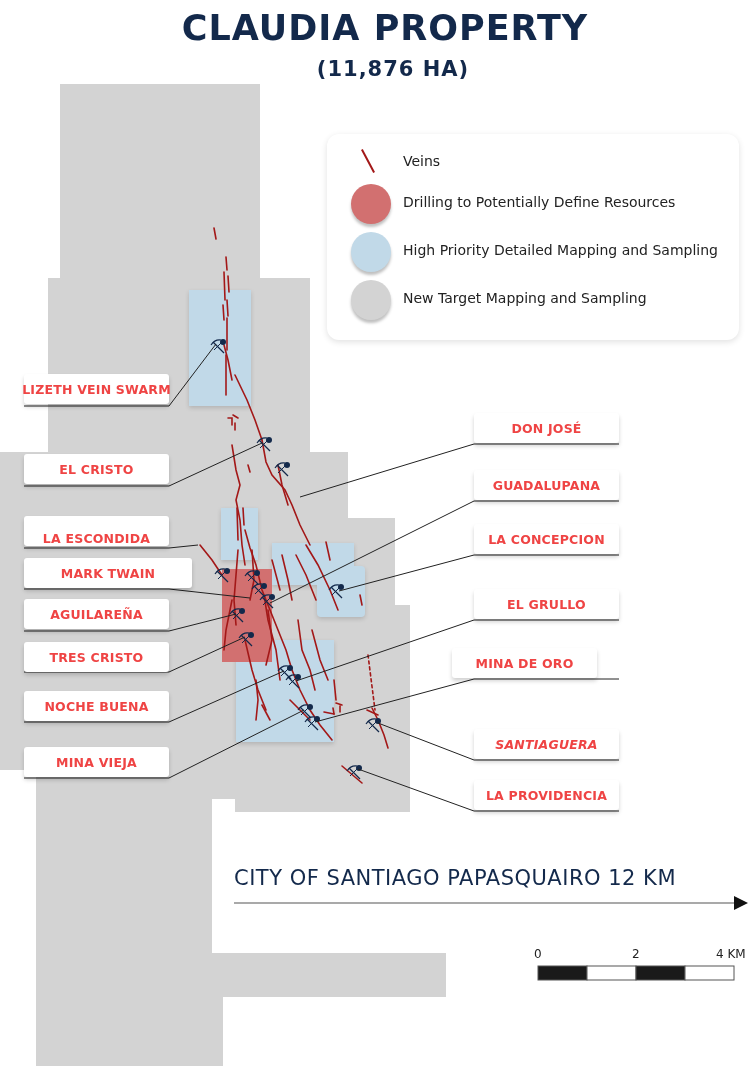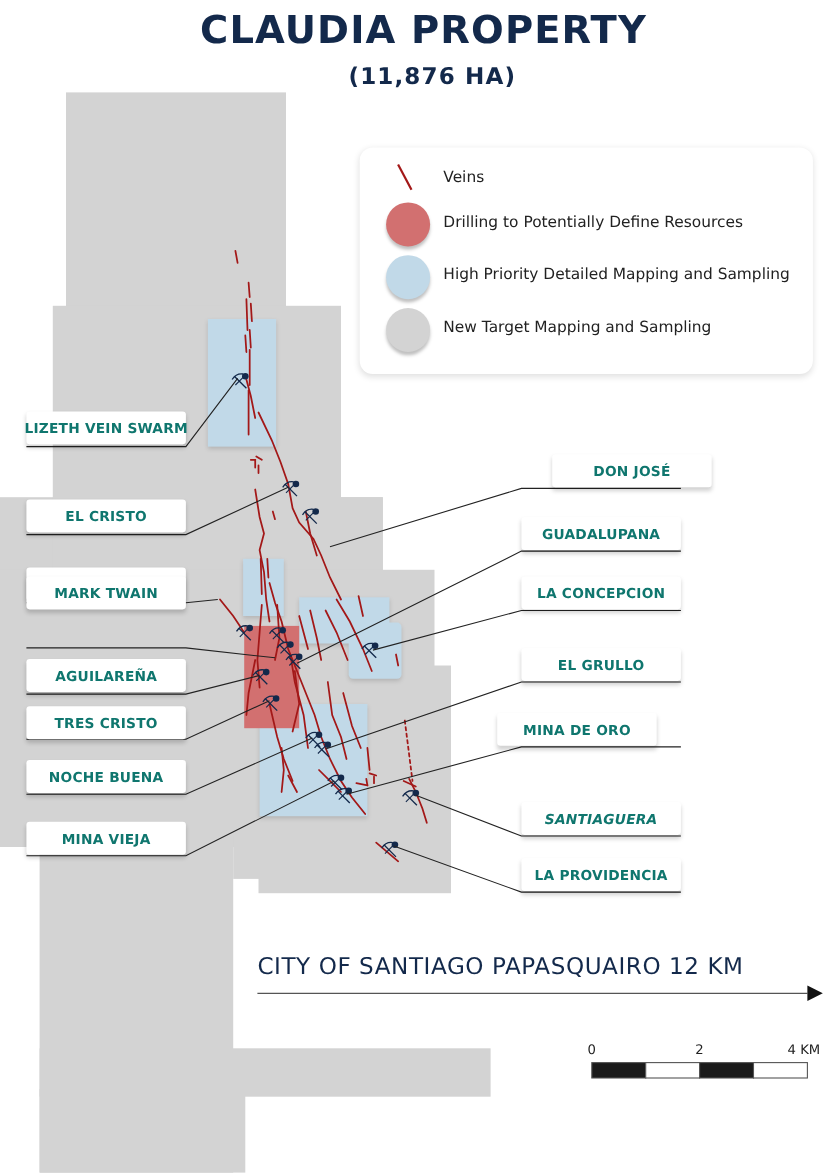--- a/index.html
+++ b/index.html
@@ -6,21 +6,21 @@
   body { width: 752px; height: 1067px; position: relative; overflow: hidden; font-family: "Liberation Sans", sans-serif; }
   .title { position: absolute; left: 0; width: 770px; top: 8px; text-align: center; color: #13294b; font-family: "DejaVu Sans", sans-serif; font-weight: bold; font-size: 35px; letter-spacing: 1px; }
   .subtitle { position: absolute; left: 0; width: 786px; top: 57px; text-align: center; color: #13294b; font-family: "DejaVu Sans", sans-serif; font-weight: bold; font-size: 21px; letter-spacing: 1px; }
   svg.map { position: absolute; left: 0; top: 0; }
   .legend { position: absolute; left: 327px; top: 134px; width: 412px; height: 206px; background: #ffffff; border-radius: 12px; box-shadow: 0 2px 6px rgba(0,0,0,0.12); }
   .legend-item { position: absolute; left: 0; height: 40px; width: 100%; }
   .legend-swatch { position: absolute; left: 24px; width: 40px; height: 40px; border-radius: 50%; box-shadow: 0 3px 3px rgba(0,0,0,0.25); }
   .legend-label { position: absolute; left: 76px; top: 10px; font-size: 14px; color: #222; font-family: "DejaVu Sans", sans-serif; font-weight: normal; white-space: nowrap; text-align: center; }
   .vein-swatch { position: absolute; left: 40px; top: 0px; width: 2px; height: 26px; background: #a31818; transform: rotate(-28deg); }
   .callout { position: absolute; background: #ffffff; height: 30px; border-radius: 3px; box-shadow: 0 3px 4px rgba(0,0,0,0.18); display: flex; align-items: center; justify-content: center; }
-  .callout span { color: #0f766e; font-family: "DejaVu Sans", sans-serif; font-weight: bold; font-size: 12.5px; letter-spacing: 0.2px; white-space: nowrap; }
+  .callout span { color: #ef4444; font-family: "DejaVu Sans", sans-serif; font-weight: bold; font-size: 12.5px; letter-spacing: 0.2px; white-space: nowrap; }
   .city-label { position: absolute; left: 234px; top: 866px; color: #13294b; font-family: "DejaVu Sans", sans-serif; font-size: 21px; letter-spacing: 0.5px; white-space: nowrap; }
   .scale-tick { position: absolute; top: 947px; font-family: "DejaVu Sans", sans-serif; font-size: 12px; color: #222; }
 </style>
 </head>
 <body>
 
 <div class="title">CLAUDIA PROPERTY</div>
 <div class="subtitle">(11,876 HA)</div>
 
 <svg class="map" width="752" height="1067" viewBox="0 0 752 1067">
@@ -174,37 +174,37 @@
 
 <div class="callout" style="left:24px; top:374px; width:145px;">
     <span>LIZETH VEIN SWARM</span>
   </div>
 <div class="callout" style="left:24px; top:454px; width:145px;">
     <span>EL CRISTO</span>
   </div>
 <div class="callout" style="left:24px; top:516px; width:145px;align-items:flex-end;">
     <span>LA ESCONDIDA</span>
   </div>
-<div class="callout" style="left:24px; top:524px; width:145px;">
+<div class="callout" style="left:24px; top:558px; width:168px;">
     <span>MARK TWAIN</span>
   </div>
 <div class="callout" style="left:24px; top:599px; width:145px;">
     <span>AGUILAREÑA</span>
   </div>
 <div class="callout" style="left:24px; top:642px; width:145px;">
     <span>TRES CRISTO</span>
   </div>
 <div class="callout" style="left:24px; top:691px; width:145px;">
     <span>NOCHE BUENA</span>
   </div>
 <div class="callout" style="left:24px; top:747px; width:145px;">
     <span>MINA VIEJA</span>
   </div>
 
-<div class="callout" style="left:502px; top:413px; width:145px;">
+<div class="callout" style="left:474px; top:413px; width:145px;">
     <span>DON JOSÉ</span>
   </div>
 <div class="callout" style="left:474px; top:470px; width:145px;">
     <span>GUADALUPANA</span>
   </div>
 <div class="callout" style="left:474px; top:524px; width:145px;">
     <span>LA CONCEPCION</span>
   </div>
 <div class="callout" style="left:474px; top:589px; width:145px;">
     <span>EL GRULLO</span>

